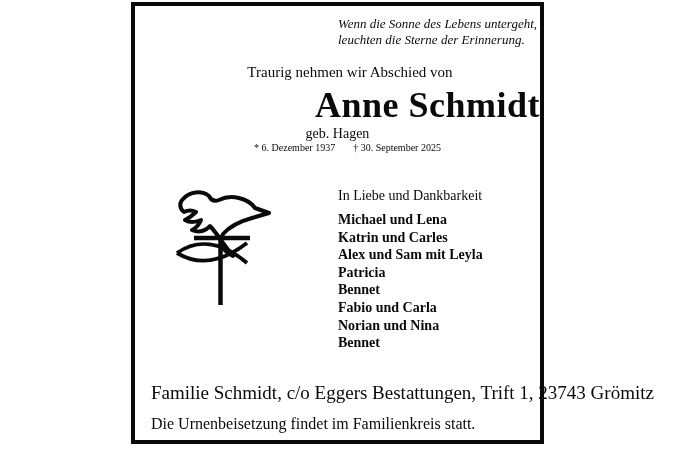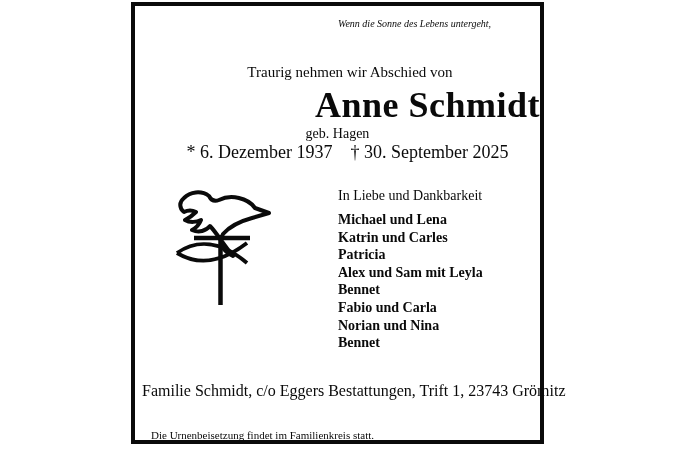--- a/index.html
+++ b/index.html
@@ -26,21 +26,21 @@
     height: 442px;
     box-sizing: border-box;
     border: 4px solid #0a0a0a;
     background: #ffffff;
   }
   .epigraph {
     position: absolute;
     left: 203px;
     top: 10px;
     font-style: italic;
-    font-size: 10px;
+    font-size: 13px;
     line-height: 15.5px;
     white-space: nowrap;
   }
   .intro-line {
     position: absolute;
     left: 0; right: 0;
     top: 58px;
     text-align: center;
     font-size: 15px;
     padding-left: 25px;
@@ -62,21 +62,21 @@
     text-align: center;
     font-size: 14px;
   }
   .dates-line {
     position: absolute;
     left: 0; right: 0;
     top: 136px;
     display: flex;
     justify-content: center;
     gap: 18px;
-    font-size: 18px;
+    font-size: 10px;
     padding-left: 20px;
   }
   .symbol-wrap {
     position: absolute;
     left: 38px;
     top: 182px;
     width: 100px;
     height: 120px;
   }
   .condolence-lead {
@@ -94,42 +94,43 @@
     line-height: 17.6px;
   }
   .footer-label {
     position: absolute;
     left: 16px;
     top: 359px;
     font-size: 13.5px;
   }
   .footer-address {
     position: absolute;
-    left: 7px;
+    left: 16px;
     top: 376px;
-    font-size: 16px;
+    font-size: 19px;
     white-space: nowrap;
     text-align: right;
   }
   .footer-note {
     position: absolute;
     left: 16px;
-    top: 423px;
-    font-size: 11px;
+    top: 409px;
+    font-size: 16px;
   }
   svg .ln { stroke: #0a0a0a; fill: none; }
 </style>
 </head>
 <body>
 
 <div class="stage">
   <div class="notice-frame">
 
     <div class="epigraph">
       <div>Wenn die Sonne des Lebens untergeht,</div>
+      <div>leuchten die Sterne der Erinnerung.</div>
     </div>
 
     <div class="intro-line">Traurig nehmen wir Abschied von</div>
 
     <div class="deceased-name">Anne Schmidt</div>
 
     <div class="maiden-name">geb. Hagen</div>
 
     <div class="dates-line">
       <span>* 6. Dezember 1937</span>
@@ -161,22 +162,22 @@
                  C 26 44 33 42 37 37
                  C 43 43 50 55 60 67 Z" fill="#ffffff" stroke="#0a0a0a" stroke-width="4" stroke-linejoin="round"></path>
       </svg>
     </div>
 
     <div class="condolence-lead">In Liebe und Dankbarkeit</div>
 
     <div class="mourners">
       <div>Michael und Lena</div>
       <div>Katrin und Carles</div>
+      <div>Alex und Sam mit Leyla</div>
       <div>Patricia</div>
-      <div>Alex und Sam mit Leyla</div>
       <div>Bennet</div>
       <div>Fabio und Carla</div>
       <div>Norian und Nina</div>
       <div>Bennet</div>
     </div>
 
     <div class="footer-address">Familie Schmidt, c/o Eggers Bestattungen, Trift 1, 23743 Grömitz</div>
     <div class="footer-note">Die Urnenbeisetzung findet im Familienkreis statt.</div>
 
   </div>

